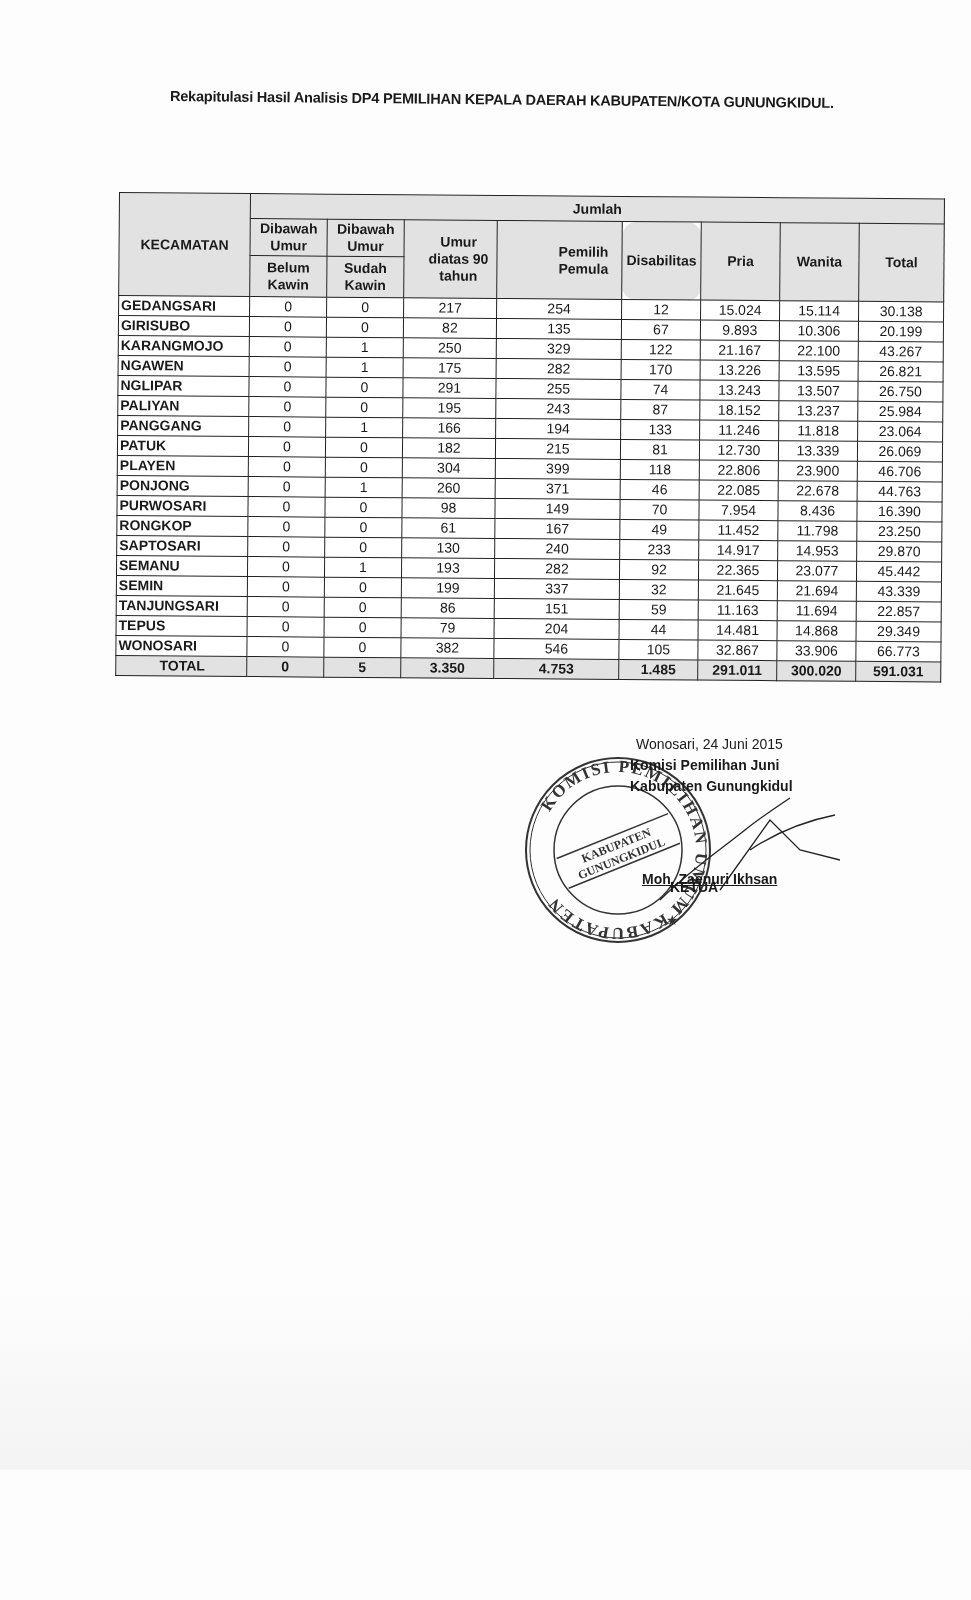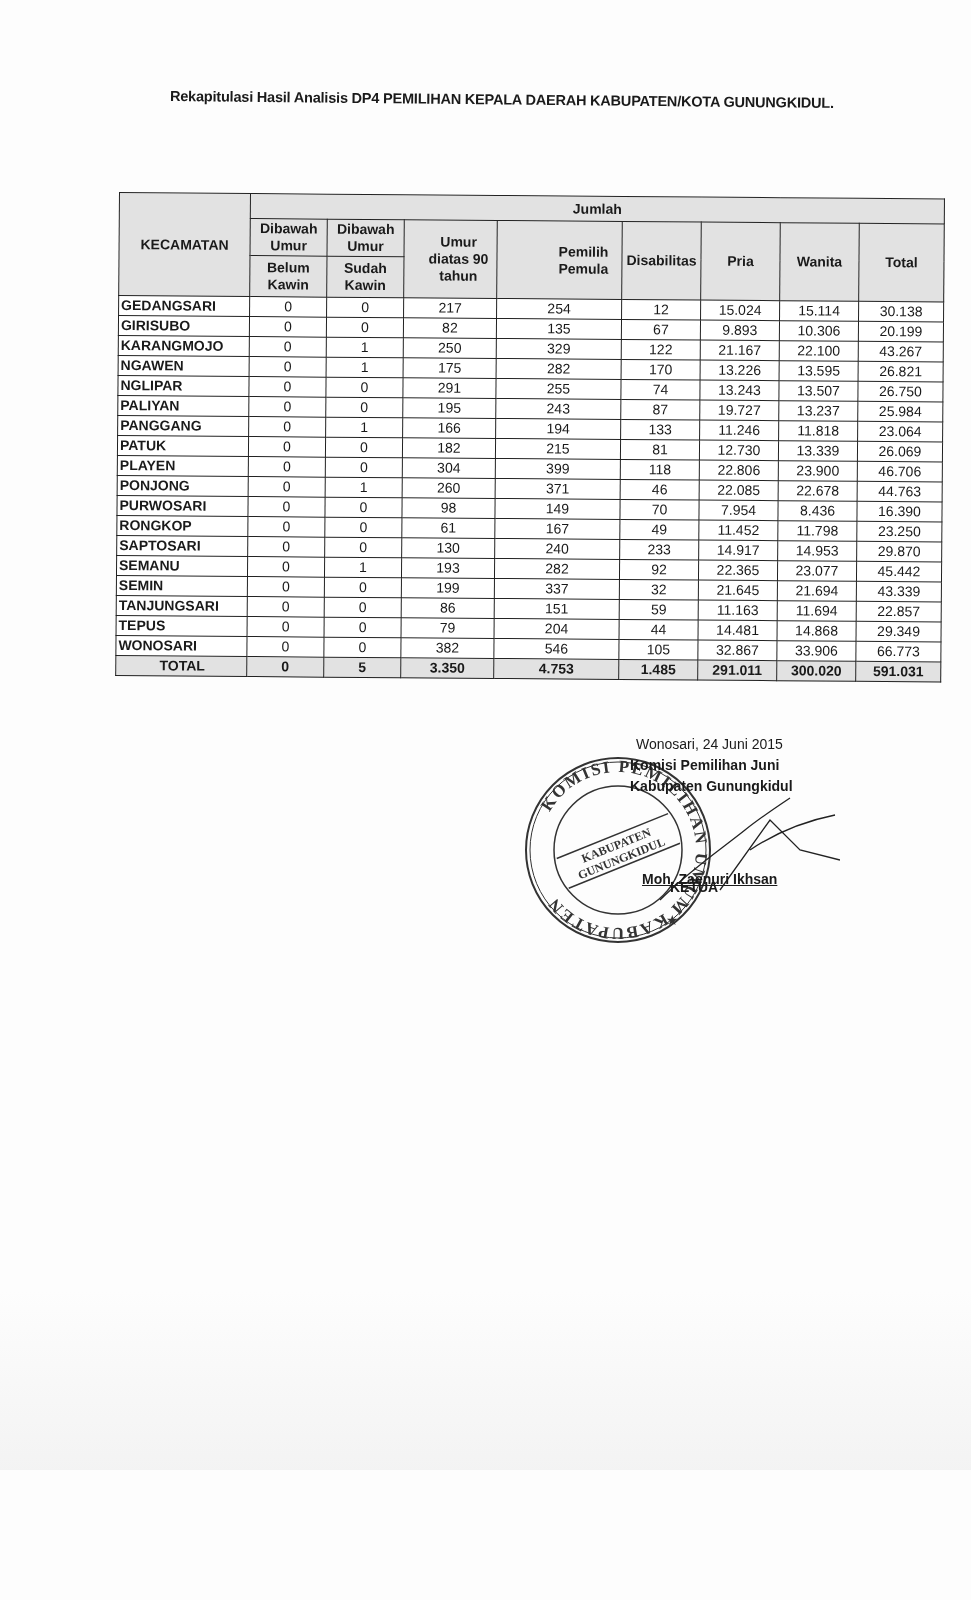--- a/index.html
+++ b/index.html
@@ -14,21 +14,21 @@
     }
     .table-wrap {
       position: absolute; left: 119px; top: 192px;
       transform: rotate(0.45deg); transform-origin: left top;
     }
     table { border-collapse: collapse; font-size: 14px; }
     td, th { border: 1.6px solid #222; padding: 0; text-align: center; line-height: 17px; }
     th { background: #e2e2e2; font-weight: bold; font-size: 14px; }
     .c-kec { width: 130px; }
     .c-a { width: 76px; } .c-b { width: 76px; } .c-c { width: 76px; padding-left: 16px; } .c-d { width: 76px; padding-left: 48px; }
-    .c-e { width: 78px; } .c-f { width: 78px; } .c-g { width: 78px; margin-top: 15px; } .c-h { width: 84px; }
+    .c-e { width: 78px; border-radius: 14px; } .c-f { width: 78px; } .c-g { width: 78px; margin-top: 15px; } .c-h { width: 84px; }
     td { height: 19px; background: #fff; }
     td.kec { text-align: left; font-weight: bold; padding-left: 2px; }
     tr.total td { background: #e2e2e2; font-weight: bold; }
     tr.total td.kec { text-align: center; }
     .sign-block { position: absolute; left: 620px; top: 736px; width: 220px; font-size: 14px; }
     .sign-date { position: absolute; left: 16px; top: 0; white-space: nowrap; }
     .sign-org1 { position: absolute; left: 10px; top: 21px; font-weight: bold; white-space: nowrap; }
     .sign-org2 { position: absolute; left: 10px; top: 42px; font-weight: bold; white-space: nowrap; }
     .sign-name { position: absolute; left: 22px; top: 135px; font-weight: bold; text-decoration: underline; white-space: nowrap; }
     .sign-role { position: absolute; left: 50px; top: 143px; font-weight: bold; white-space: nowrap; }
@@ -120,21 +120,21 @@
           <td>13.507</td>
           <td>26.750</td>
         </tr>
         <tr>
           <td class="kec">PALIYAN</td>
           <td>0</td>
           <td>0</td>
           <td>195</td>
           <td>243</td>
           <td>87</td>
-          <td>19.727</td>
+          <td>18.152</td>
           <td>13.237</td>
           <td>25.984</td>
         </tr>
         <tr>
           <td class="kec">PANGGANG</td>
           <td>0</td>
           <td>1</td>
           <td>166</td>
           <td>194</td>
           <td>133</td>

